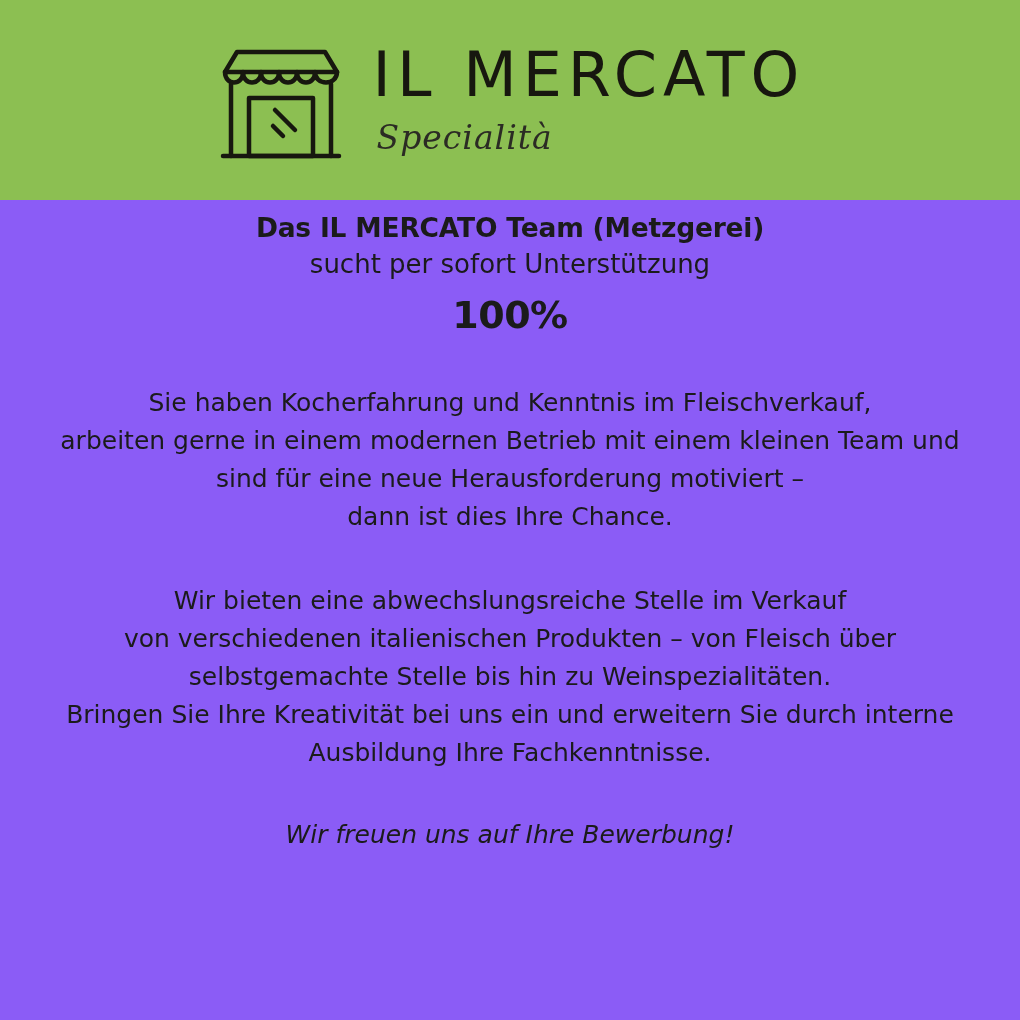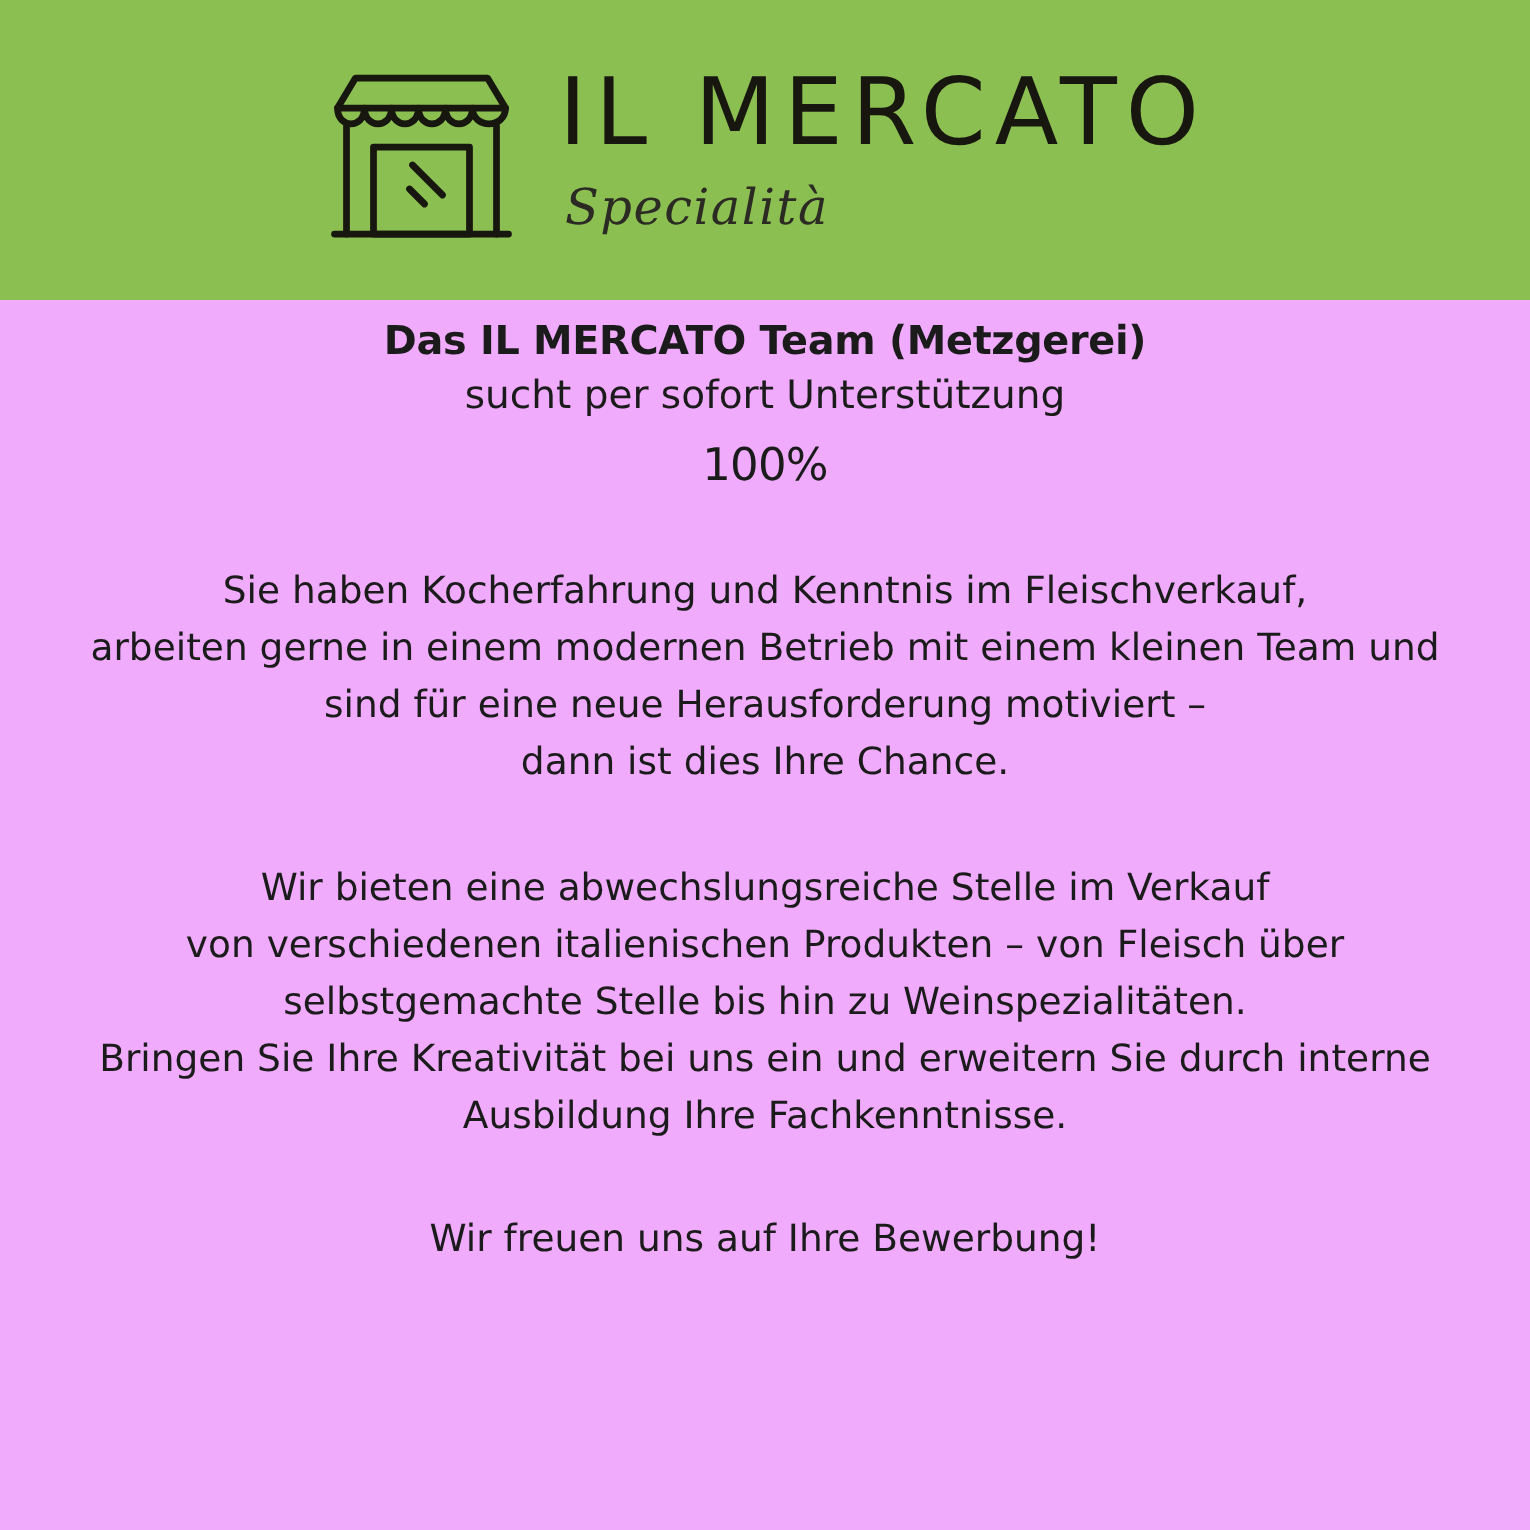--- a/index.html
+++ b/index.html
@@ -12,21 +12,21 @@
     background: #ffffff;
     font-family: "DejaVu Sans", sans-serif;
     color: #1b1b1b;
     overflow: hidden;
   }
 
   .poster {
     width: 1020px;
     height: 1020px;
     position: relative;
-    background: #f0abfc;
+    background: #8b5cf6;
     display: flex;
     flex-direction: column;
   }
 
   
   .header-band {
     width: 100%;
     height: 200px;
     background: #8cbf52;
     display: flex;
@@ -101,36 +101,36 @@
 
   .job-title {
     margin-top: 56px;
     font-size: 38px;
     font-weight: bold;
     line-height: 1.22;
     letter-spacing: -0.5px;
   }
 
   .job-percent {
-    font-size: 30px;
-    font-weight: normal;
+    font-size: 38px;
+    font-weight: bold;
     line-height: 1.2;
     letter-spacing: -0.5px;
   }
 
   .para {
     font-size: 25px;
     line-height: 1.52;
     font-weight: 400;
     margin: 0;
   }
 
   .para-1 { margin-top: 46px; }
   .para-2 { margin-top: 46px; }
-  .para-3 { margin-top: 44px; }
+  .para-3 { margin-top: 44px; font-style: italic; }
 
   .para span { display: block; }
 </style>
 </head>
 <body>
 
 <div class="poster">
 
   <div class="header-band">
     <div class="logo-row">

